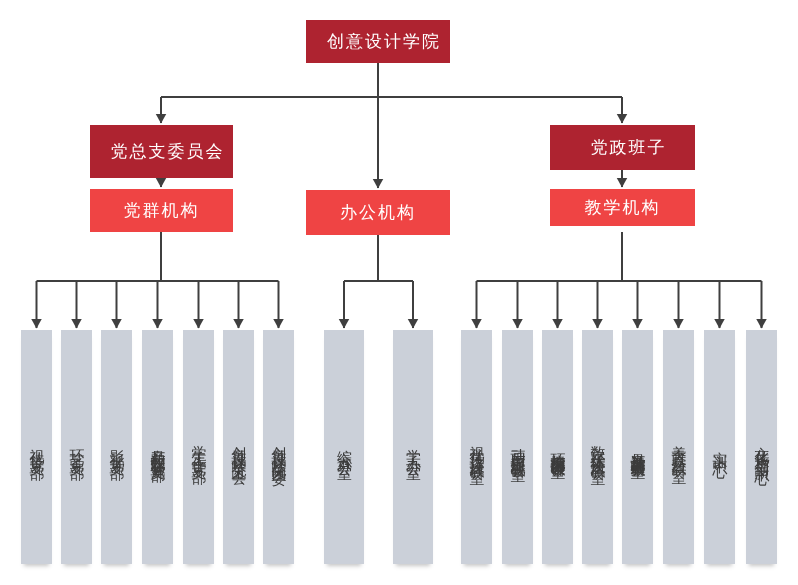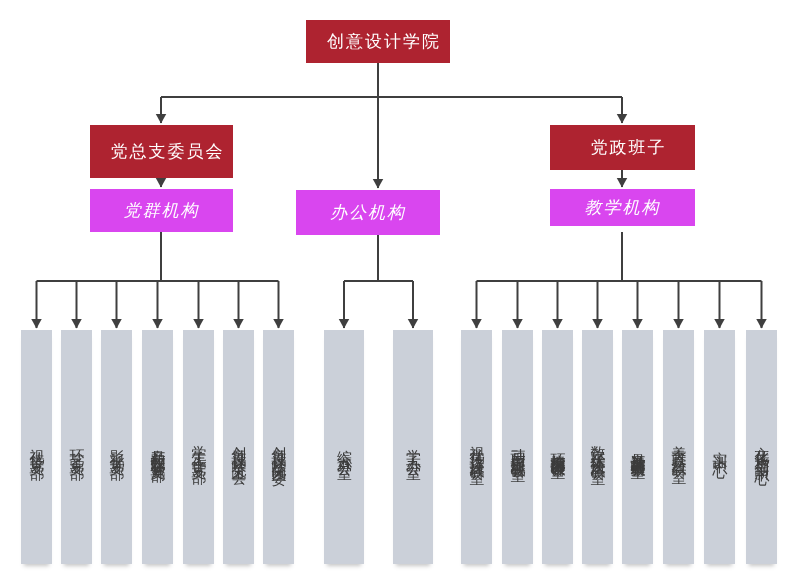--- a/index.html
+++ b/index.html
@@ -21,21 +21,21 @@
     position: absolute;
     display: flex;
     align-items: center;
     justify-content: center;
     color: #ffffff;
     font-size: 17px;
     letter-spacing: 2px;
     white-space: nowrap;
   }
   .node.red  { background: #AE2330; padding-left: 12px; }
-  .node.teal { background: #d946ef; font-style: italic; }
+  .node.teal { background: #ef4444; }
   .vnode {
     position: absolute;
     top: 330px;
     height: 234px;
     background: #CBD0D9;
     color: #3C3C3C;
     font-size: 15px;
     writing-mode: vertical-rl;
     text-orientation: upright;
     letter-spacing: 4px;
@@ -95,21 +95,21 @@
       <path d="M761.5 281 L761.5 328" marker-end="url(#ah)"></path>
     </g>
   </svg>
 
   <div class="node red" style="left:306px;top:20px;width:144px;height:43px">创意设计学院</div>
 
   <div class="node red" style="left:90px;top:125px;width:143px;height:53px">党总支委员会</div>
   <div class="node red" style="left:550px;top:125px;width:145px;height:45px">党政班子</div>
 
   <div class="node teal" style="left:90px;top:189px;width:143px;height:43px">党群机构</div>
-  <div class="node teal" style="left:296px;top:190px;width:144px;height:45px">办公机构</div>
+  <div class="node teal" style="left:306px;top:190px;width:144px;height:45px">办公机构</div>
   <div class="node teal" style="left:550px;top:189px;width:145px;height:37px">教学机构</div>
 
   <div class="vnode" style="left:21px;width:31px">视传党支部</div>
   <div class="vnode" style="left:61px;width:31px">环艺党支部</div>
   <div class="vnode" style="left:101px;width:31px">影视党支部</div>
   <div class="vnode" style="left:142px;width:31px;letter-spacing:2px">产品和数媒联合党支部</div>
   <div class="vnode" style="left:183px;width:31px">学生工作党支部</div>
   <div class="vnode" style="left:223px;width:31px;letter-spacing:3px">创意设计学院分工会</div>
   <div class="vnode" style="left:263px;width:31px;letter-spacing:3px">创意设计学院分团委</div>
 

